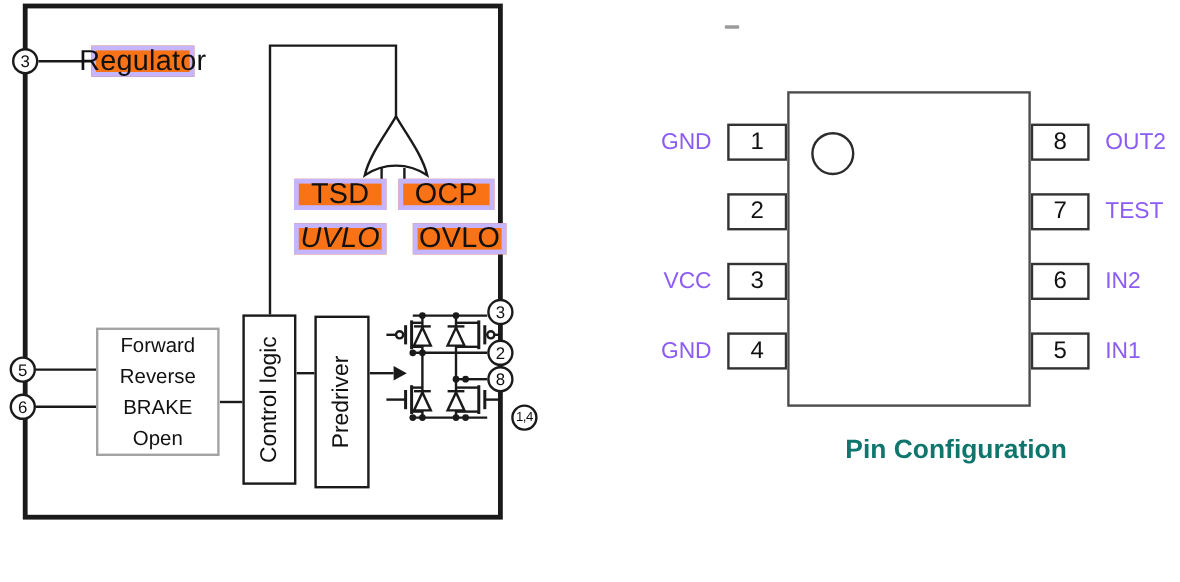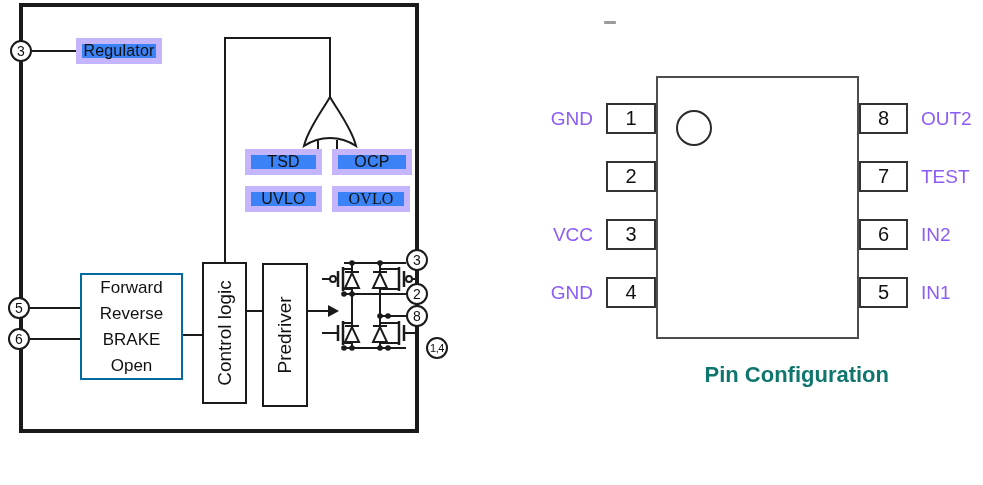--- a/index.html
+++ b/index.html
@@ -3,26 +3,26 @@
 <meta charset="utf-8">
 <style>
   html,body{margin:0;padding:0;background:#fff;}
   #canvas{
     position:relative;width:983px;height:485px;background:#ffffff;overflow:hidden;
     font-family:"Liberation Sans", sans-serif;color:#111;
   }
   svg{position:absolute;left:0;top:0;}
   
   .bbox{
-    position:absolute;background:#3b82f6;border:6px solid #c4b5fd;
+    position:absolute;background:#f97316;border:4px solid #c4b5fd;
     display:flex;align-items:center;justify-content:center;
-    font-size:16px;letter-spacing:0.2px;box-sizing:border-box;
+    font-size:24px;letter-spacing:0.2px;box-sizing:border-box;
   }
   .mode-box{
-    position:absolute;background:#fff;border:2px solid #0369a1;box-sizing:border-box;
+    position:absolute;background:#fff;border:2px solid #a3a3a3;box-sizing:border-box;
     display:flex;flex-direction:column;align-items:center;justify-content:center;
     font-size:17px;line-height:26px;text-align:center;
   }
   .vbox{position:absolute;background:#fff;border:2px solid #1a1a1a;box-sizing:border-box;}
   .vtext{
     position:absolute;left:50%;top:50%;
     transform:translate(-50%,-50%) rotate(-90deg);
     white-space:nowrap;font-size:19px;
   }
   .pincirc{
@@ -166,24 +166,24 @@
   <div class="bbox" style="left:76px;top:38px;width:86px;height:26px;">
     <span>Regulator</span>
   </div>
 
   <div class="bbox" style="left:245px;top:149px;width:77px;height:26px;text-align:right;">
     <span>TSD</span>
   </div>
   <div class="bbox" style="left:332px;top:149px;width:80px;height:26px;">
     <span>OCP</span>
   </div>
-  <div class="bbox" style="left:245px;top:186px;width:77px;height:26px;">
+  <div class="bbox" style="left:245px;top:186px;width:77px;height:26px;font-style:italic;">
     <span>UVLO</span>
   </div>
-  <div class="bbox" style="left:332px;top:186px;width:78px;height:26px;font-family:Liberation Serif, serif;">
+  <div class="bbox" style="left:344px;top:186px;width:78px;height:26px;">
     <span>OVLO</span>
   </div>
 
   <div class="mode-box" style="left:80px;top:273px;width:103px;height:107px;">
     <span>Forward</span>
     <span>Reverse</span>
     <span>BRAKE</span>
     <span>Open</span>
   </div>
 

